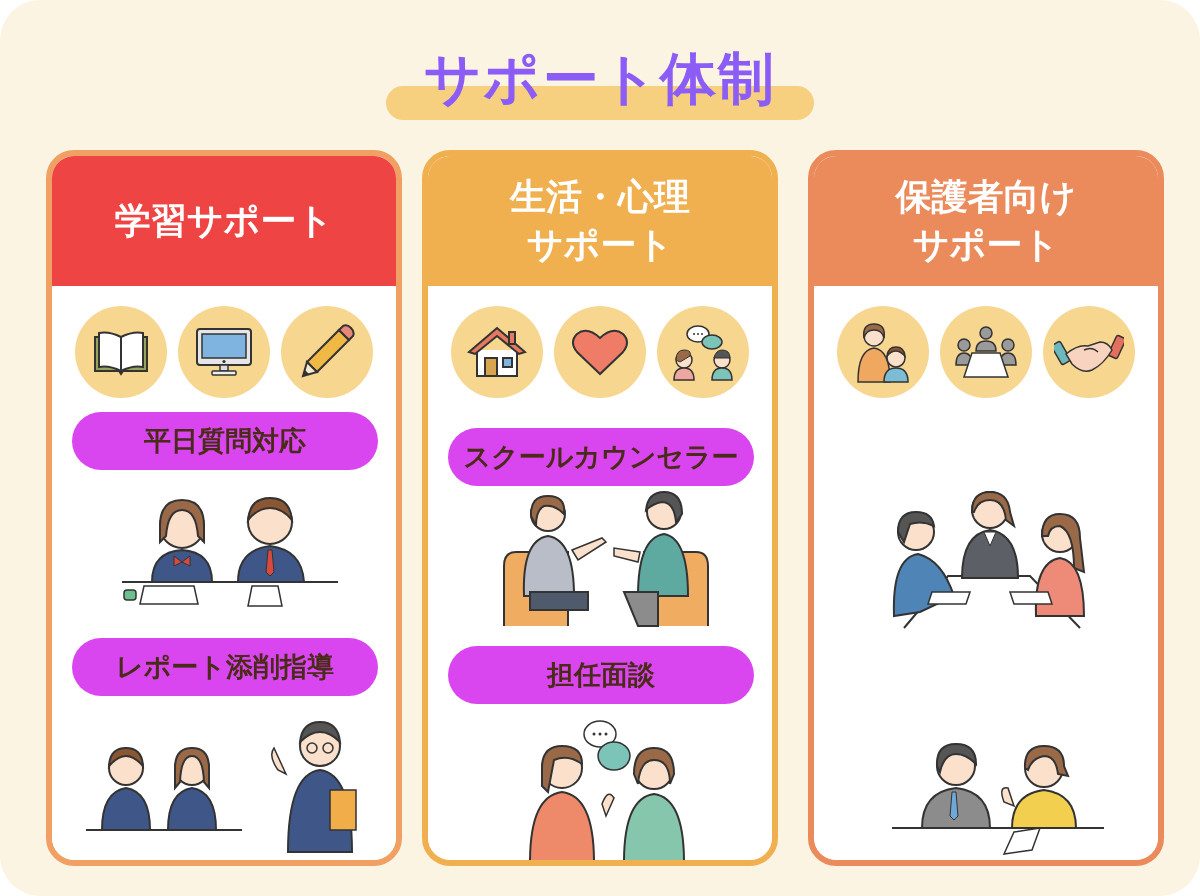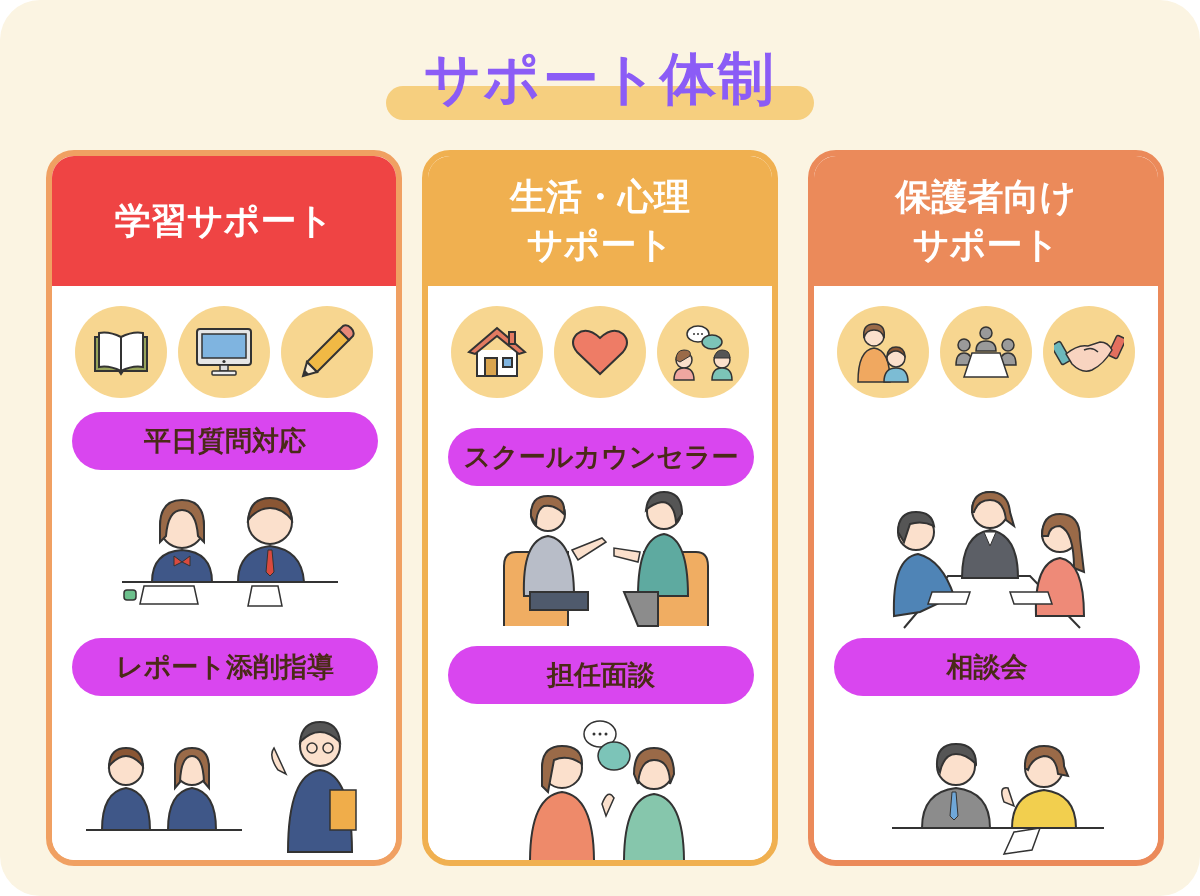--- a/index.html
+++ b/index.html
@@ -252,23 +252,20 @@
           <circle cx="72" cy="46" r="18" fill="#fbe0cc" stroke="#333" stroke-width="2"></circle>
           <path d="M54 46 Q54 26 72 26 Q88 26 90 40 Q78 34 66 38 L60 56 Z" fill="#555" stroke="#333" stroke-width="2"></path>
           <path d="M50 130 Q48 72 74 68 Q98 74 110 110 L76 126 Z" fill="#4f84b6" stroke="#333" stroke-width="2"></path>
           <path d="M88 106 L126 106 L122 118 L84 118 Z" fill="#fff" stroke="#333" stroke-width="1.5"></path>
           <circle cx="216" cy="48" r="18" fill="#fbe0cc" stroke="#333" stroke-width="2"></circle>
           <path d="M198 50 Q198 28 216 28 Q236 28 236 52 L240 86 L230 82 Q230 46 216 40 Q206 40 204 50 Z" fill="#9a6a48" stroke="#333" stroke-width="2"></path>
           <path d="M192 130 Q190 76 216 72 Q240 76 240 130 Z" fill="#ee8a78" stroke="#333" stroke-width="2"></path>
           <path d="M166 106 L204 106 L208 118 L170 118 Z" fill="#fff" stroke="#333" stroke-width="1.5"></path>
         </svg>
       </div>
-      <div class="pill" style="top:352px;">
-        <span>相談会</span>
-      </div>
       <div class="illus" style="top:426px;">
         <svg width="296" height="150" viewBox="0 0 296 150">
           <line x1="48" y1="116" x2="260" y2="116" stroke="#333" stroke-width="2"></line>
           <circle cx="112" cy="54" r="19" fill="#fbe0cc" stroke="#333" stroke-width="2"></circle>
           <path d="M93 54 Q92 32 112 32 Q132 32 132 52 Q122 42 112 42 Q100 42 96 60 Z" fill="#555" stroke="#333" stroke-width="2"></path>
           <path d="M78 116 Q78 80 112 76 Q146 80 146 116 Z" fill="#8c8c8c" stroke="#333" stroke-width="2"></path>
           <path d="M108 80 L112 80 L114 104 L110 108 L106 104 Z" fill="#6fa7d8" stroke="#333" stroke-width="1"></path>
           <circle cx="200" cy="56" r="19" fill="#fbe0cc" stroke="#333" stroke-width="2"></circle>
           <path d="M181 56 Q180 34 200 34 Q220 34 220 54 L224 64 L214 62 Q212 44 200 44 Q188 46 184 58 Z" fill="#9a6a48" stroke="#333" stroke-width="2"></path>
           <path d="M168 116 Q168 82 200 78 Q232 82 232 116 Z" fill="#f2cf4e" stroke="#333" stroke-width="2"></path>

